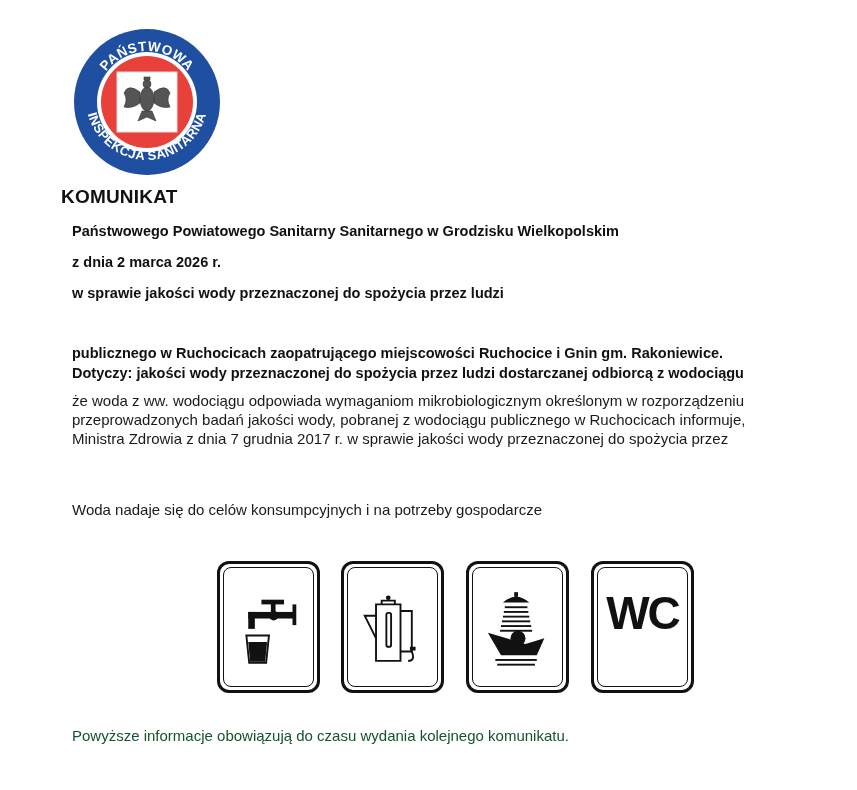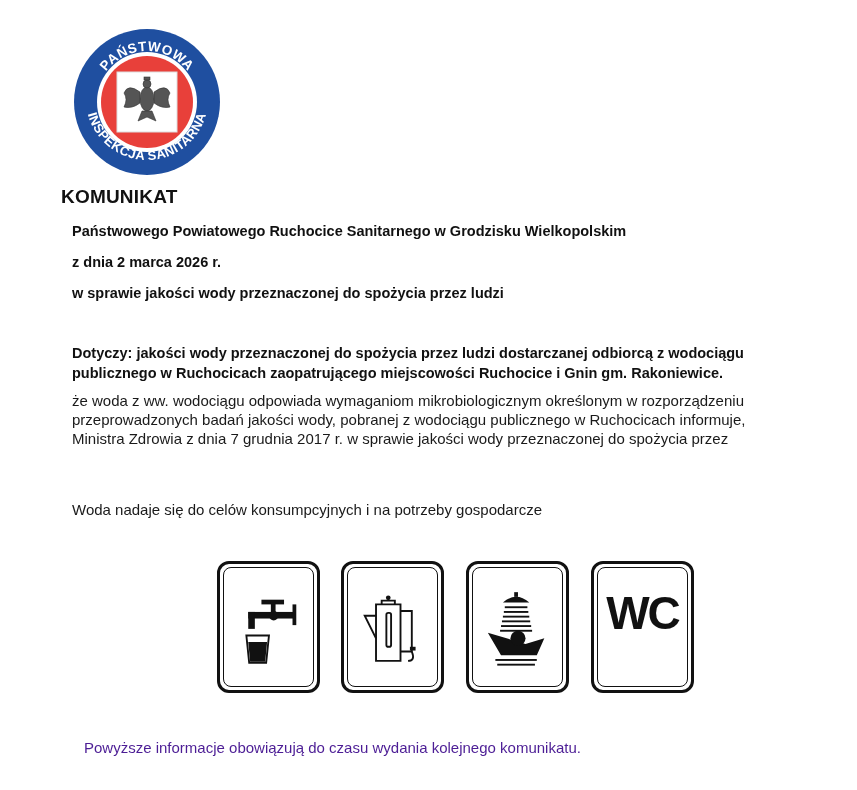--- a/index.html
+++ b/index.html
@@ -10,21 +10,21 @@
   .sub { position:absolute; left:72px; font-size:14.5px; font-weight:bold; margin:0; white-space:nowrap; }
   .concern { position:absolute; left:72px; top:343px; width:720px; font-size:14.5px; font-weight:bold; line-height:20px; margin:0; }
   .body { position:absolute; left:72px; top:391px; width:760px; font-size:15px; line-height:19.2px; margin:0; color:#1a1a1a; }
   .line { white-space:nowrap; display:block; }
   .suit { position:absolute; left:72px; top:501px; font-size:15px; margin:0; color:#1a1a1a; }
   .icons { position:absolute; left:217px; top:561px; width:480px; height:108px; }
   .icon-box { position:absolute; top:0; width:103px; height:132px; border:3px solid #111; border-radius:12px; box-sizing:border-box; }
   .icon-box .inner { position:absolute; left:3px; top:3px; right:3px; bottom:3px; border:1.5px solid #111; border-radius:8px; }
   .icon-box svg { position:absolute; left:0; top:0; width:100%; height:100%; }
   .wc { position:absolute; left:0; right:0; top:22px; text-align:center; font-size:46px; font-weight:bold; font-family:"Liberation Sans", sans-serif; letter-spacing:-2px; color:#111; }
-  .footer { position:absolute; left:72px; top:727px; font-size:15px; margin:12px; color:#4c1d95; }
+  .footer { position:absolute; left:72px; top:727px; font-size:15px; margin:0; color:#14532d; }
 </style>
 </head>
 <body>
 
 <div class="logo">
   <svg viewBox="0 0 150 150" width="150" height="150">
     <defs>
       <path id="arcTop" d="M 24 75 A 51 51 0 0 1 126 75"></path>
       <path id="arcBot" d="M 14 72 A 61 61 0 0 0 136 72"></path>
     </defs>
@@ -43,27 +43,27 @@
     <text font-family="Liberation Sans, sans-serif" font-weight="bold" font-size="13.5" fill="#ffffff" letter-spacing="0.6">
       <textPath href="#arcTop" startOffset="50%" text-anchor="middle">PAŃSTWOWA</textPath>
     </text>
     <text font-family="Liberation Sans, sans-serif" font-weight="bold" font-size="13" fill="#ffffff" letter-spacing="0.4">
       <textPath href="#arcBot" startOffset="50%" text-anchor="middle">INSPEKCJA SANITARNA</textPath>
     </text>
   </svg>
 </div>
 
 <h1 class="title">KOMUNIKAT</h1>
-<p class="sub" style="top:223px">Państwowego Powiatowego Ruchocice Sanitarnego w Grodzisku Wielkopolskim</p>
+<p class="sub" style="top:223px">Państwowego Powiatowego Sanitarny Sanitarnego w Grodzisku Wielkopolskim</p>
 <p class="sub" style="top:254px">z dnia 2 marca 2026 r.</p>
 <p class="sub" style="top:285px">w sprawie jakości wody przeznaczonej do spożycia przez ludzi</p>
 
 <p class="concern">
+  <span class="line">publicznego w Ruchocicach zaopatrującego miejscowości Ruchocice i Gnin gm. Rakoniewice.</span>
   <span class="line">Dotyczy: jakości wody przeznaczonej do spożycia przez ludzi dostarczanej odbiorcą z wodociągu</span>
-  <span class="line">publicznego w Ruchocicach zaopatrującego miejscowości Ruchocice i Gnin gm. Rakoniewice.</span>
 </p>
 
 <p class="body">
   <span class="line">że woda z ww. wodociągu odpowiada wymaganiom mikrobiologicznym określonym w rozporządzeniu</span>
   <span class="line">przeprowadzonych badań jakości wody, pobranej z wodociągu publicznego w Ruchocicach informuje,</span>
   <span class="line">Ministra Zdrowia z dnia 7 grudnia 2017 r. w sprawie jakości wody przeznaczonej do spożycia przez</span>
 </p>
 
 <p class="suit">Woda nadaje się do celów konsumpcyjnych i na potrzeby gospodarcze</p>
 

